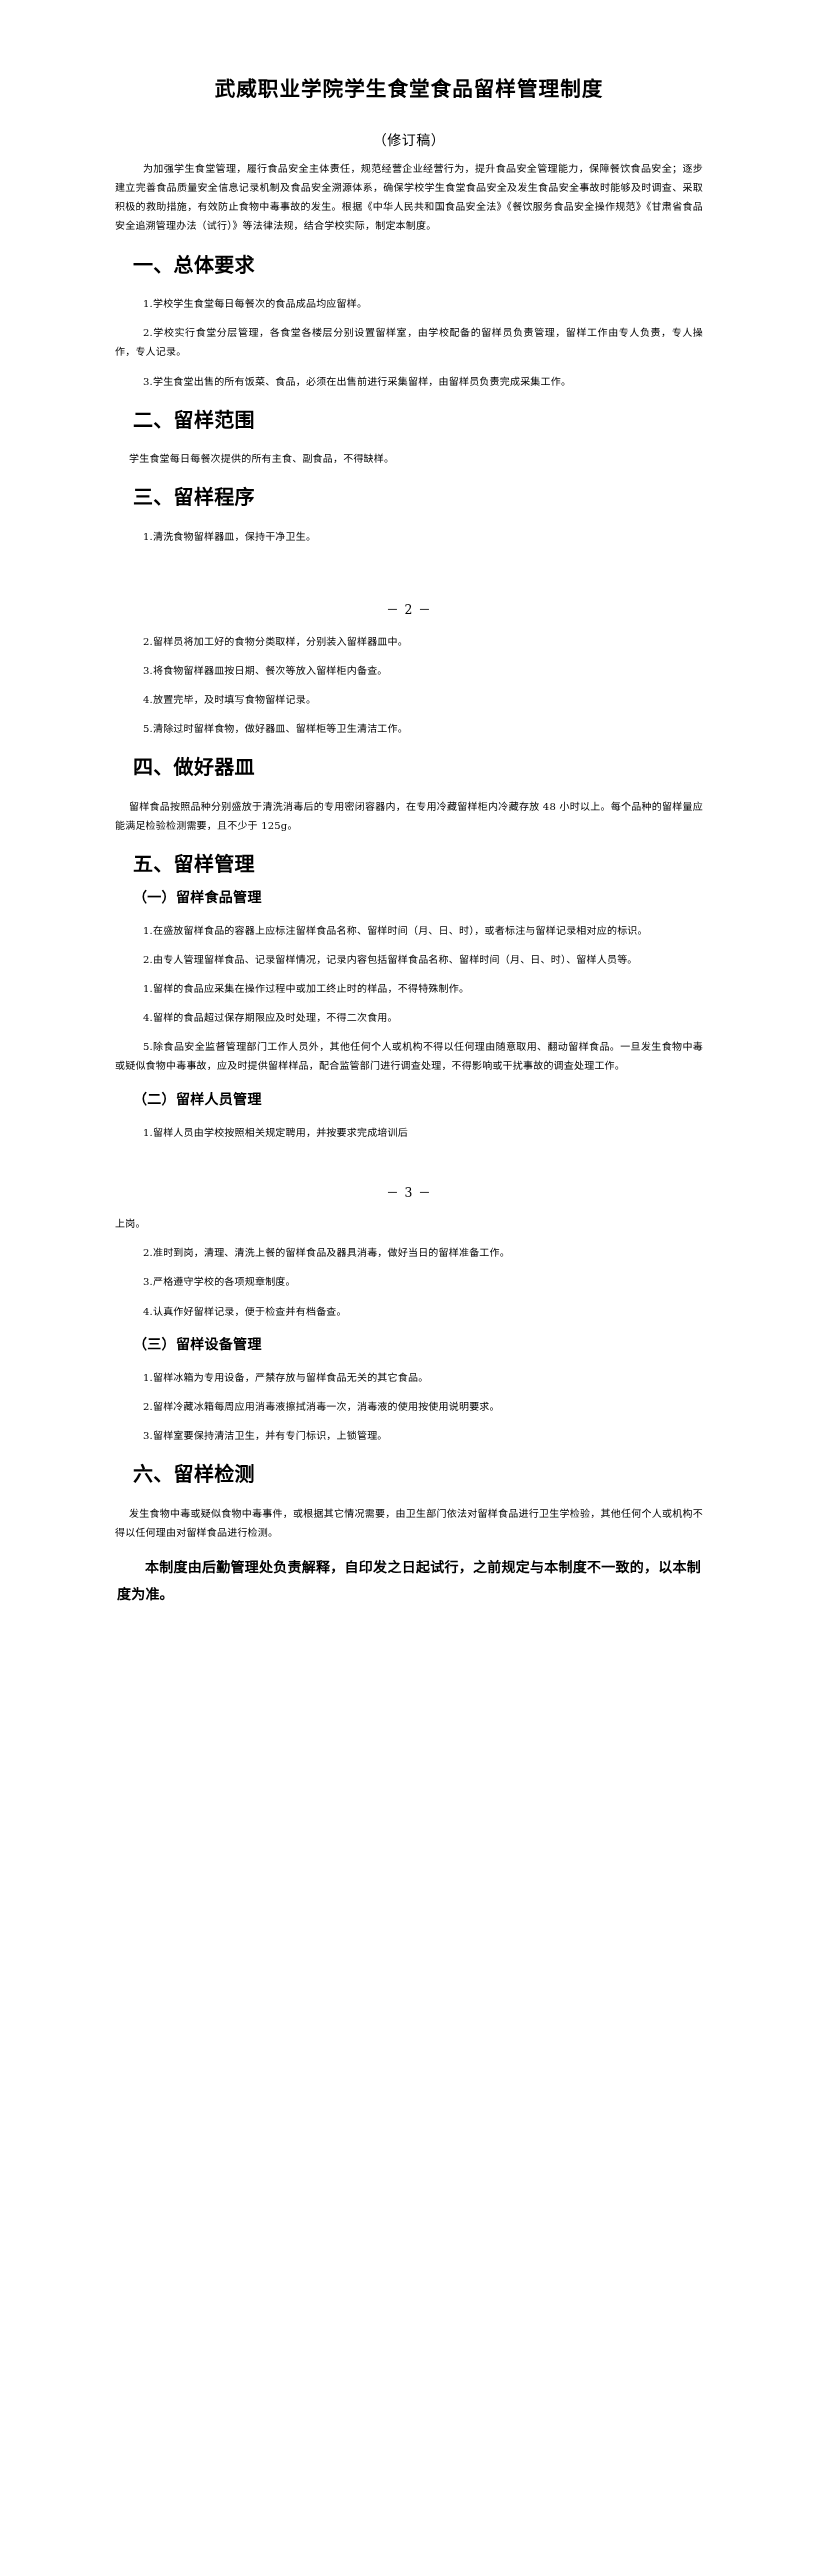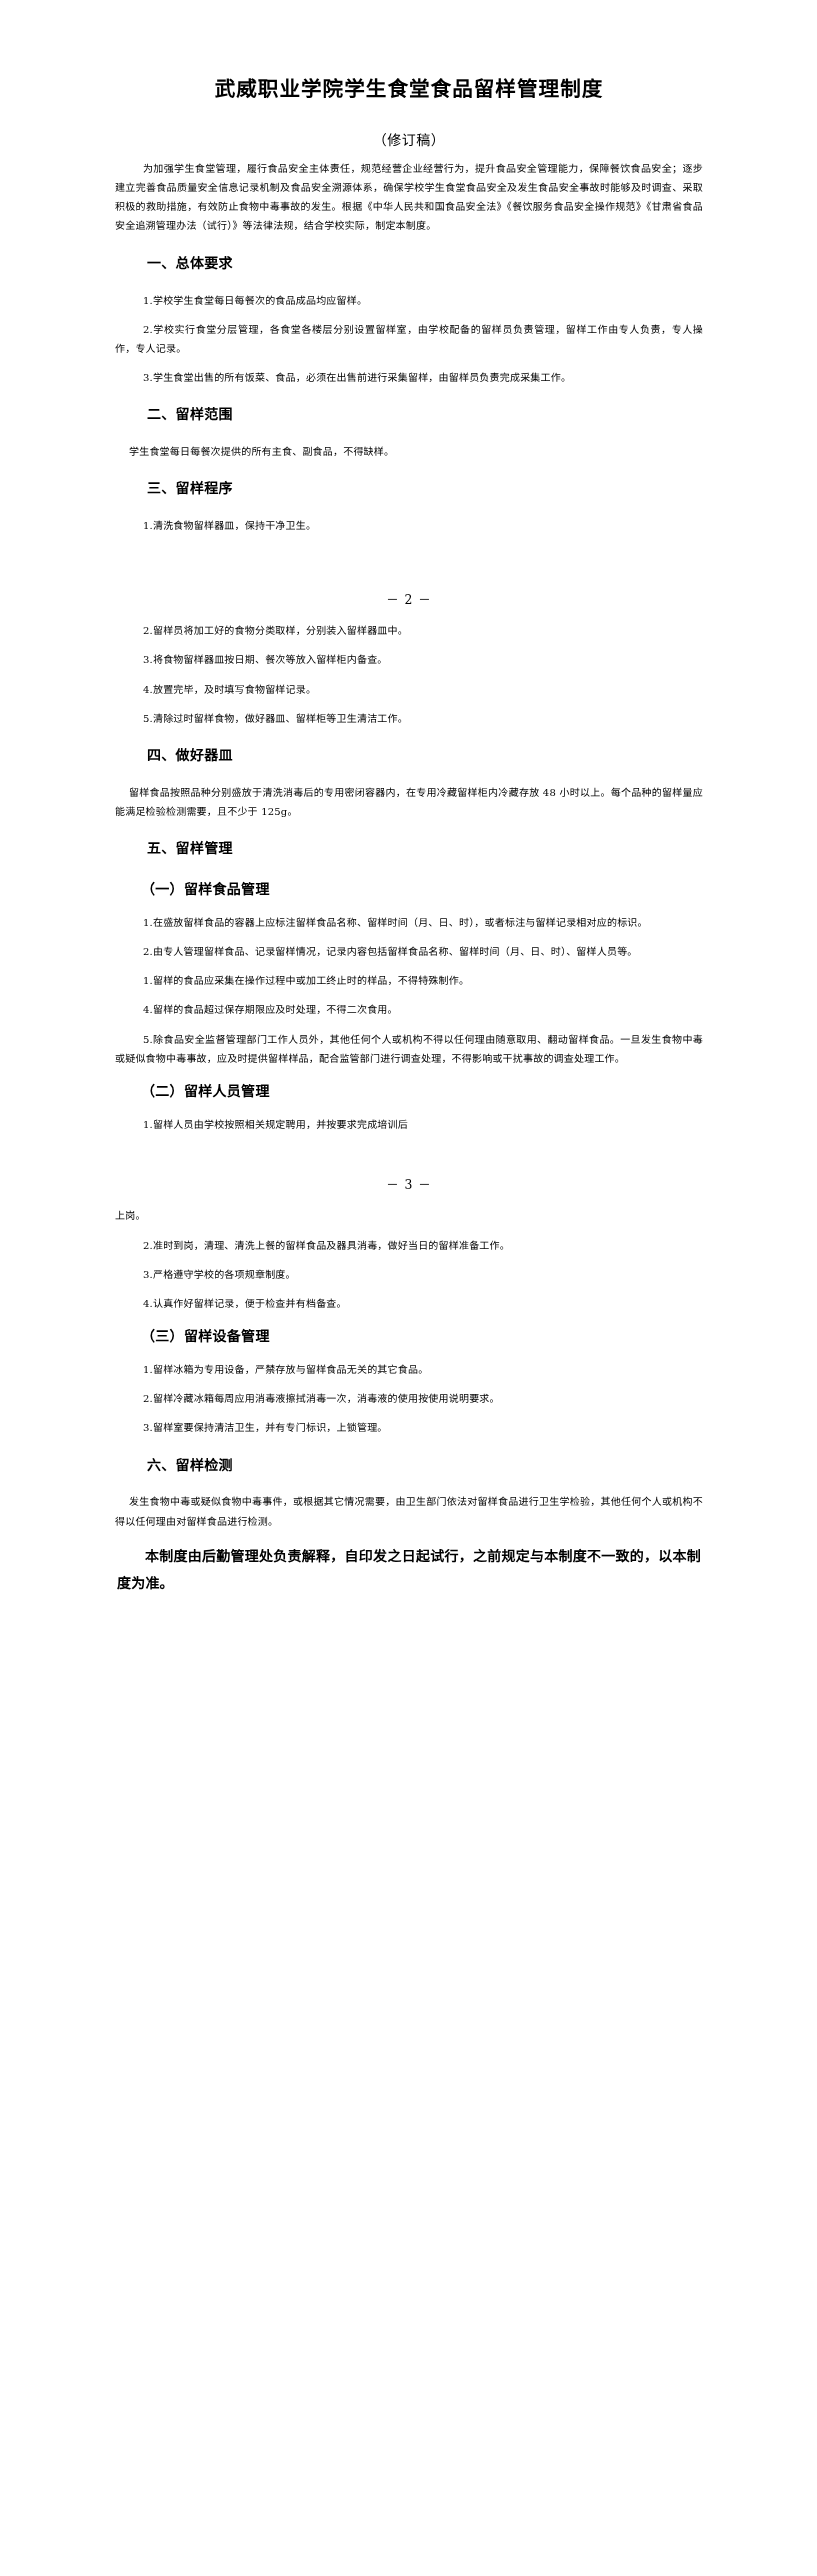--- a/index.html
+++ b/index.html
@@ -53,33 +53,33 @@
   p.indent2 {
     text-indent: 28px;
   }
   p.indent1 {
     text-indent: 14px;
   }
   p.noindent {
     text-indent: 0;
   }
   p.heading {
-    font-size: 14px;
+    font-size: 20px;
     font-weight: bold;
     text-indent: 28px;
     line-height: 1.92;
-    margin: 14px;
+    margin: 0;
     letter-spacing: 0.3px;
   }
   p.subheading {
     font-size: 14px;
     font-weight: bold;
     text-indent: 28px;
     line-height: 1.92;
-    margin: 8px;
+    margin: 0;
     letter-spacing: 0.3px;
   }
   p.strongpara {
     font-size: 14px;
     font-weight: bold;
     line-height: 1.92;
     margin: 12px;
     text-indent: 28px;
     text-align: justify;
     text-justify: inter-ideograph;

